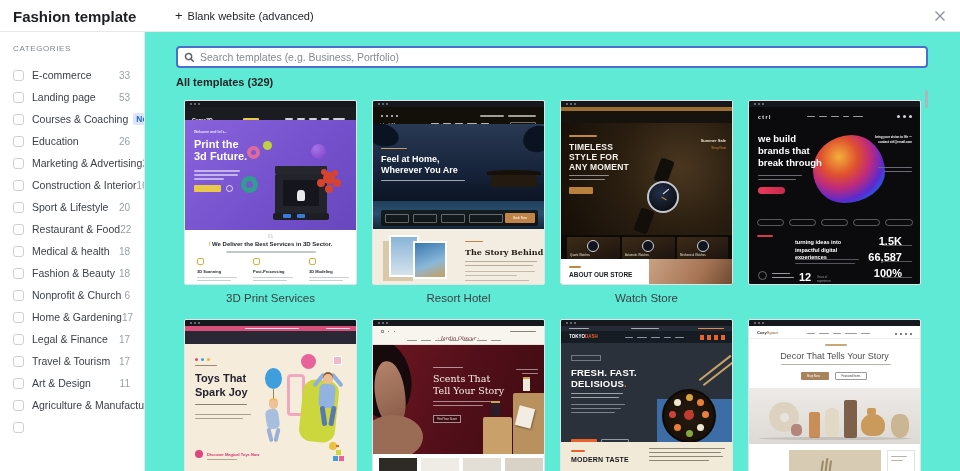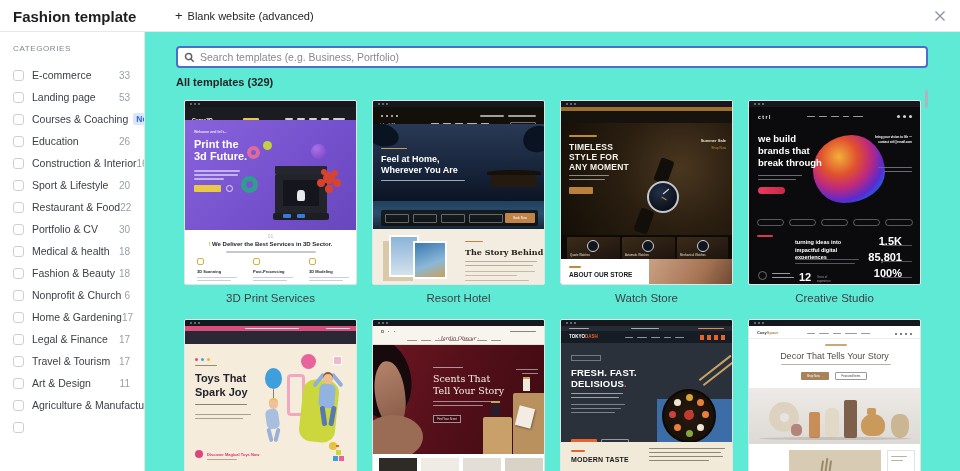--- a/index.html
+++ b/index.html
@@ -218,20 +218,26 @@
 
   </div>
 
   <div class="cat">
     <span class="cb"></span>
     <span class="cat-label">Education</span>
 
     <span class="cat-count">26</span>
   </div>
 
+  <div class="cat">
+    <span class="cb"></span>
+    <span class="cat-label">Marketing &amp; Advertising</span>
+
+    <span class="cat-count">25</span>
+  </div>
 
   <div class="cat">
     <span class="cb"></span>
     <span class="cat-label">Construction &amp; Interior</span>
 
     <span class="cat-count">16</span>
   </div>
 
   <div class="cat">
     <span class="cb"></span>
@@ -241,26 +247,20 @@
   </div>
 
 
   <div class="cat">
     <span class="cb"></span>
     <span class="cat-label">Restaurant &amp; Food</span>
 
     <span class="cat-count">22</span>
   </div>
 
-  <div class="cat">
-    <span class="cb"></span>
-    <span class="cat-label">Portfolio &amp; CV</span>
-
-    <span class="cat-count">30</span>
-  </div>
 
   <div class="cat">
     <span class="cb"></span>
     <span class="cat-label">Medical &amp; health</span>
 
     <span class="cat-count">18</span>
   </div>
 
   <div class="cat">
     <span class="cb"></span>
@@ -524,35 +524,34 @@
           <span class="t4-pill" style="left:40px"></span>
           <span class="t4-pill" style="left:72px"></span>
           <span class="t4-pill" style="left:104px"></span>
           <span class="t4-pill" style="left:136px;width:28px"></span>
           <span class="bar" style="left:8px;top:128px;width:16px;height:1.5px;background:#d83a4a"></span>
           <div class="t4-sech">turning ideas into impactful digital experiences</div>
           <span class="bar" style="left:46px;top:152px;width:64px;height:1.1px;background:#55555e"></span>
           <span class="bar" style="left:46px;top:156px;width:60px;height:1.1px;background:#55555e"></span>
           <span class="t4-stat" style="top:128px">1.5K</span>
           <span class="bar" style="right:8px;top:138px;width:30px;height:1px;background:#55555e"></span>
-          <span class="t4-stat" style="top:144px">85,801</span>
+          <span class="t4-stat" style="top:144px">66,587</span>
           <span class="bar" style="right:8px;top:154px;width:30px;height:1px;background:#55555e"></span>
           <span class="t4-stat" style="top:160px">100%</span>
           <span class="bar" style="right:8px;top:170px;width:30px;height:1px;background:#55555e"></span>
           <span class="abs" style="left:9px;top:164px;width:9px;height:9px;border-radius:50%;border:1px solid #6a6a72"></span>
           <span class="bar" style="left:23px;top:166px;width:18px;height:1.1px;background:#9a9aa2"></span>
           <span class="bar" style="left:23px;top:170px;width:22px;height:1.1px;background:#9a9aa2"></span>
           <span class="t4-years">12</span>
           <span class="t4-ylabel">Years of experience</span>
         </div>
         <div class="mbar">
             <i class="mdots"></i>
           </div>
       </div>
-      <div class="tname">Creative Studio</div>
     </div>
 
     <div class="card">
       <div class="thumb">
         <div class="mbar">
             <i class="mdots"></i>
           </div>
         <div class="t5-strip">
           <span class="bar" style="left:60px;top:2px;width:54px;height:1.2px;background:rgba(255,255,255,.8)"></span>
           <span class="bar" style="right:6px;top:2px;width:24px;height:1.2px;background:rgba(255,255,255,.8)"></span>

